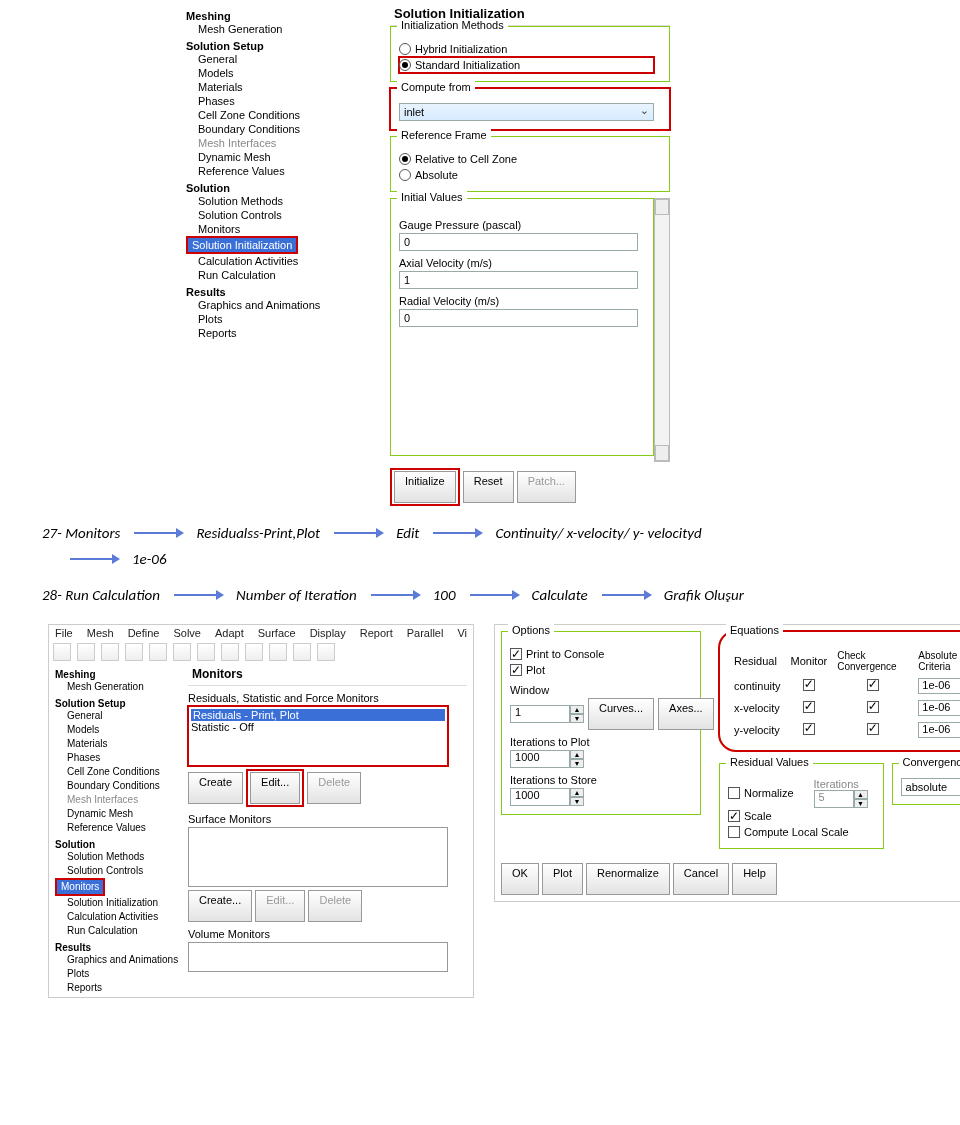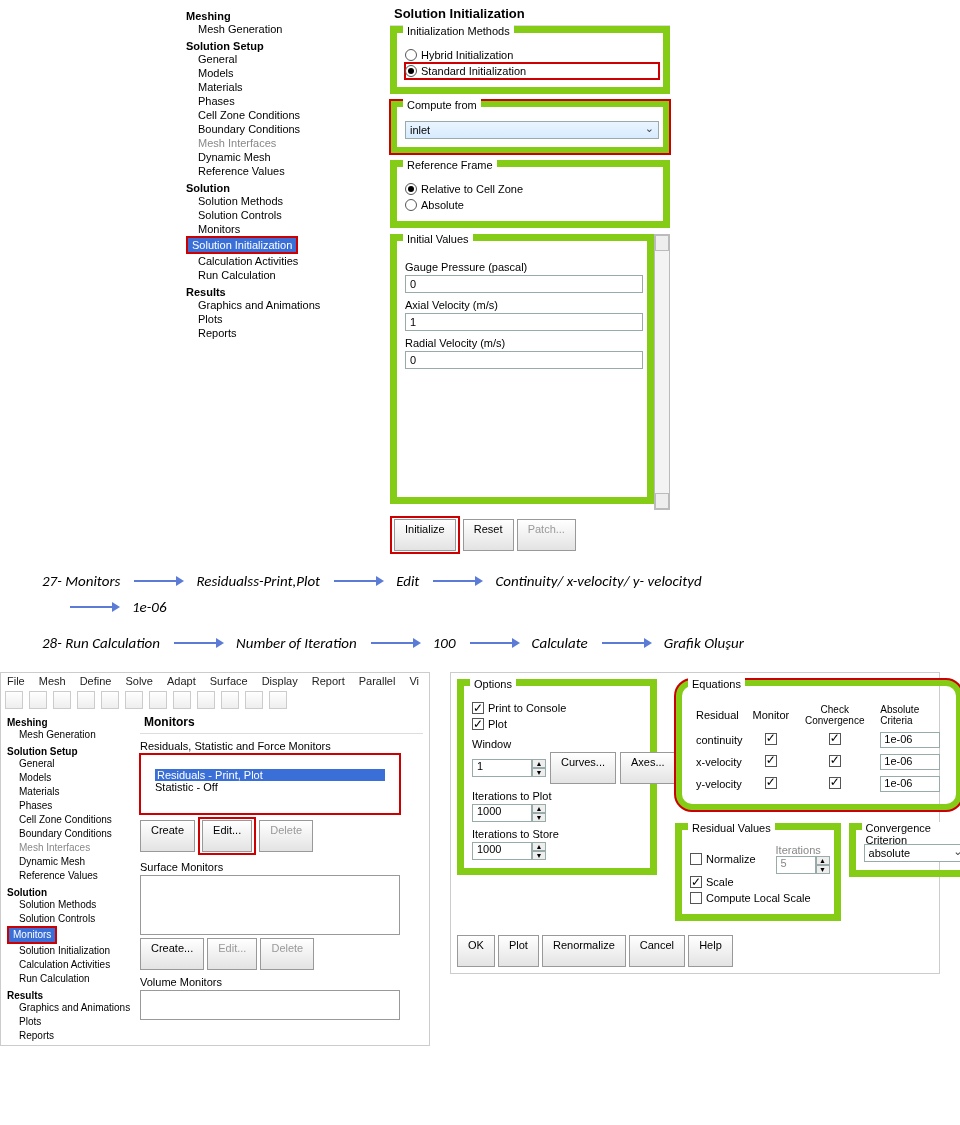--- a/index.html
+++ b/index.html
@@ -1,19 +1,19 @@
 <!DOCTYPE html>
 <html><head>
 <meta charset="utf-8">
 <style>
   * { box-sizing: border-box; }
   html, body { margin:0; padding:0; background:#fff; font-family: Tahoma, Verdana, sans-serif; font-size:11px; color:#000; }
   .page { width:960px; margin:0 auto; padding:0 0 30px 0; }
   
-  .group { border:7px solid #84cc16; margin:0 0 6px 0; position:relative; padding:14px 4px 8px 8px; }
+  .group { border:1px solid #84cc16; margin:0 0 6px 0; position:relative; padding:14px 15px 8px 8px; }
   .group > .legend { position:absolute; top:-8px; left:6px; background:#fff; padding:0 4px; font-size:11px; }
   .hl-red { outline:2px solid #c00; outline-offset:-1px; }
   .hl-red-box { border:2px solid #c00; padding:1px 2px; display:inline-block; }
   .tree-area { width:200px; padding:2px 2px 2px 6px; }
   .tree-heading { font-weight:bold; margin-top:4px; }
   .tree-item { padding:0 0 0 12px; line-height:14px; }
   .tree-item.dim { color:#888; }
   .tree-item.sel { background:#3a6fd8; color:#fff; border:2px solid #c00; display:inline-block; padding:0 4px; }
   .panel-title { font-weight:bold; font-size:13px; border-bottom:1px solid #ddd; padding:2px 4px 4px 4px; }
   .radio-row, .check-row { display:flex; align-items:center; gap:4px; line-height:16px; }
@@ -32,21 +32,21 @@
   .scrollbar::before, .scrollbar::after { content:""; position:absolute; left:0; right:0; height:14px; background:#eee; border:1px solid #bbb; }
   .scrollbar::before { top:0; } .scrollbar::after { bottom:0; }
   
   .flow-line { font-family: Calibri, sans-serif; font-size:15px; font-style:italic; display:flex; align-items:center; gap:14px; margin:18px 0 8px 42px; }
   .arrow { width:48px; height:2px; background:#5b7bd6; position:relative; }
   .arrow::after { content:""; position:absolute; right:-2px; top:-4px; border-left:8px solid #5b7bd6; border-top:5px solid transparent; border-bottom:5px solid transparent; }
   
   .menubar { display:flex; gap:14px; padding:2px 6px; font-size:11px; color:#222; }
   .toolbar { display:flex; gap:6px; padding:2px 4px; }
   .tool { width:18px; height:18px; border:1px solid #ccc; background:linear-gradient(#fff,#eee); }
-  .listbox { border:1px solid #999; background:#fff; height:60px; width:260px; padding:14px; overflow:hidden; }
+  .listbox { border:1px solid #999; background:#fff; height:60px; width:260px; padding:2px; overflow:hidden; }
   .listbox .sel-row { background:#3a6fd8; color:#fff; padding:0 2px; }
   .spinner { display:flex; }
   .spinner .sp-input { border:1px solid #9aa; height:18px; width:60px; padding:0 4px; }
   .spinner .sp-btns { display:flex; flex-direction:column; }
   .spinner .sp-btns span { width:14px; height:9px; border:1px solid #9aa; font-size:7px; text-align:center; line-height:7px; background:#eee; }
   .eq-table { width:100%; font-size:11px; }
   .eq-table td { padding:2px 4px; }
   .small-input { border:1px solid #9aa; height:16px; width:60px; display:inline-block; padding:0 3px; }
   .sec-title { font-size:11px; margin:6px 0 2px 0; }
 </style>
@@ -167,21 +167,21 @@
     <span class="arrow"></span>
     <span>Number of Iteration</span>
     <span class="arrow"></span>
     <span>100</span>
     <span class="arrow"></span>
     <span>Calculate</span>
     <span class="arrow"></span>
     <span>Grafik Oluşur</span>
   </div>
 
-  <div class="row" style="gap:20px; margin-top:20px; align-items:flex-start;">
+  <div class="row" style="gap:20px; margin-top:20px; align-items:flex-start;margin-left:48px;">
 
     <div style="width:430px; border:1px solid #ccc;">
       <div class="menubar">
         <span>File</span>
         <span>Mesh</span>
         <span>Define</span>
         <span>Solve</span>
         <span>Adapt</span>
         <span>Surface</span>
         <span>Display</span>
@@ -301,21 +301,21 @@
 
         <div class="col" style="flex:1; gap:6px;">
           <div class="row" style="align-items:stretch;">
             <div class="group hl-red" style="flex:1;border-radius:17px;">
               <div class="legend">Equations</div>
               <table class="eq-table">
                 <tbody>
                     <tr>
                   <td>Residual</td>
                   <td style="text-align:center;">Monitor</td>
-                  <td style="text-align:center;font-size:10px;">Check Convergence</td>
+                  <td style="font-size:10px;">Check Convergence</td>
                   <td style="font-size:10px;">Absolute Criteria</td>
                 </tr>
                 <tr>
                   <td>continuity</td>
                   <td style="text-align:center;"><span class="check-dot checked"></span></td>
                   <td style="text-align:center;"><span class="check-dot checked"></span></td>
                   <td><span class="small-input">1e-06</span></td>
                 </tr>
                 <tr>
                   <td>x-velocity</td>

